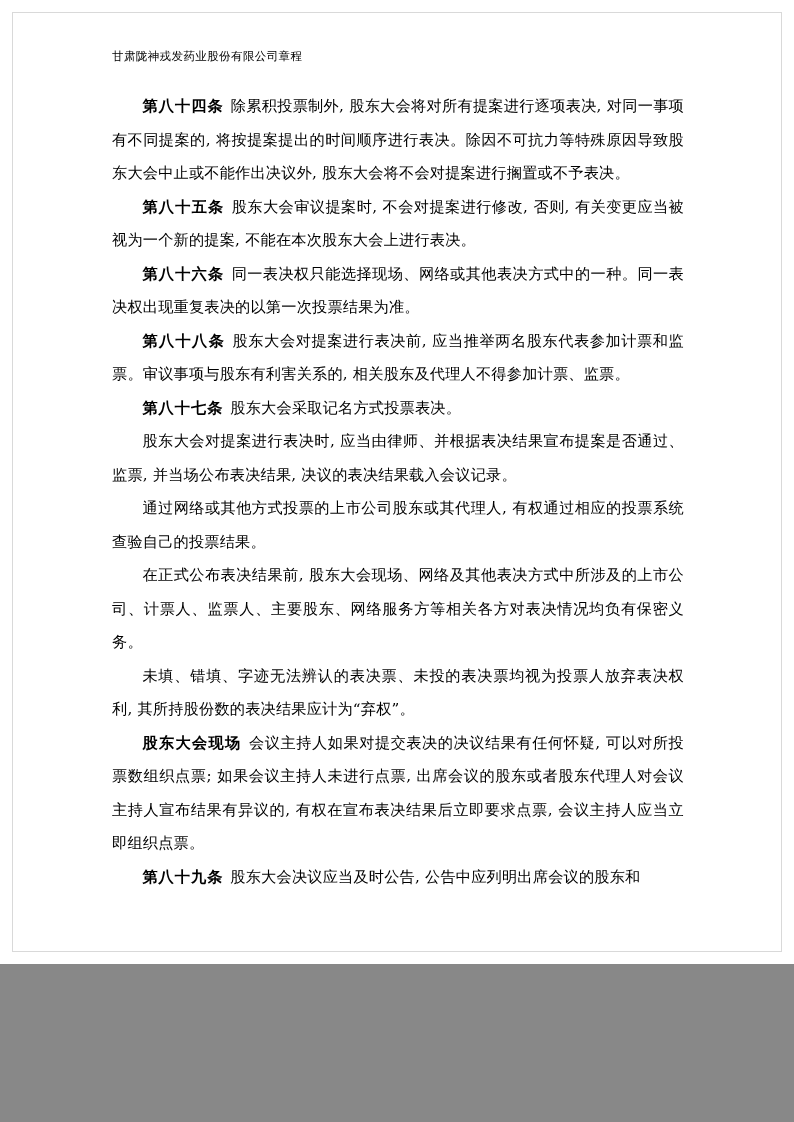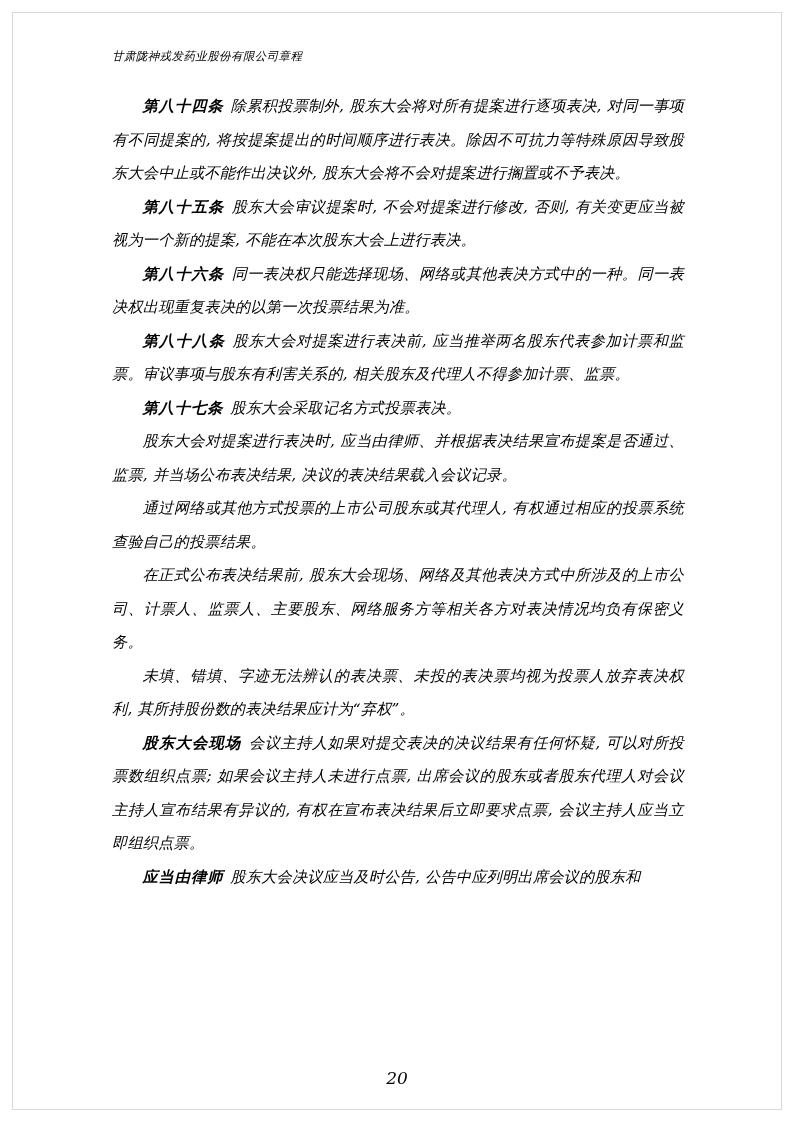--- a/index.html
+++ b/index.html
@@ -2,29 +2,28 @@
 <html><head>
 <meta charset="utf-8">
 <style>
   html, body {
     margin: 0;
     padding: 0;
     background: #888888;
   }
   .page {
     width: 794px;
-    height: 1122px;
+    height: 964px;
     background: #ffffff;
     position: relative;
     margin: 0 auto;
     box-sizing: border-box;
     font-family: "DejaVu Serif", serif;
     color: #000000;
     overflow: hidden;
-    font-style: italic;
   }
   .page-border {
     position: absolute;
     left: 12px;
     top: 12px;
     right: 12px;
     bottom: 12px;
     border: 1px solid #d9d9d9;
     pointer-events: none;
   }
@@ -87,17 +86,17 @@
     <p class="indent"><span class="art">第八十四条</span><span class="art-sp"></span><span>除累积投票制外, 股东大会将对所有提案进行逐项表决, 对同一事项有不同提案的, 将按提案提出的时间顺序进行表决。除因不可抗力等特殊原因导致股东大会中止或不能作出决议外, 股东大会将不会对提案进行搁置或不予表决。</span></p>
     <p class="indent"><span class="art">第八十五条</span><span class="art-sp"></span><span>股东大会审议提案时, 不会对提案进行修改, 否则, 有关变更应当被视为一个新的提案, 不能在本次股东大会上进行表决。</span></p>
     <p class="indent"><span class="art">第八十六条</span><span class="art-sp"></span><span>同一表决权只能选择现场、网络或其他表决方式中的一种。同一表决权出现重复表决的以第一次投票结果为准。</span></p>
     <p class="indent"><span class="art">第八十八条</span><span class="art-sp"></span><span>股东大会对提案进行表决前, 应当推举两名股东代表参加计票和监票。审议事项与股东有利害关系的, 相关股东及代理人不得参加计票、监票。</span></p>
     <p class="indent"><span class="art">第八十七条</span><span class="art-sp"></span><span>股东大会采取记名方式投票表决。</span></p>
     <p class="indent"><span>股东大会对提案进行表决时, 应当由律师、并根据表决结果宣布提案是否通过、监票, 并当场公布表决结果, 决议的表决结果载入会议记录。</span></p>
     <p class="indent"><span>通过网络或其他方式投票的上市公司股东或其代理人, 有权通过相应的投票系统查验自己的投票结果。</span></p>
     <p class="indent"><span>在正式公布表决结果前, 股东大会现场、网络及其他表决方式中所涉及的上市公司、计票人、监票人、主要股东、网络服务方等相关各方对表决情况均负有保密义务。</span></p>
     <p class="indent"><span>未填、错填、字迹无法辨认的表决票、未投的表决票均视为投票人放弃表决权利, 其所持股份数的表决结果应计为“弃权”。</span></p>
     <p class="indent"><span class="art">股东大会现场</span><span class="art-sp"></span><span>会议主持人如果对提交表决的决议结果有任何怀疑, 可以对所投票数组织点票; 如果会议主持人未进行点票, 出席会议的股东或者股东代理人对会议主持人宣布结果有异议的, 有权在宣布表决结果后立即要求点票, 会议主持人应当立即组织点票。</span></p>
-    <p class="indent"><span class="art">应当由律师</span><span class="art-sp"></span><span>股东大会决议应当及时公告, 公告中应列明出席会议的股东和</span></p>
+    <p class="indent"><span class="art">第八十九条</span><span class="art-sp"></span><span>股东大会决议应当及时公告, 公告中应列明出席会议的股东和</span></p>
   </div>
 
   <div class="footer">20</div>
 </div>
 
 </body></html>

